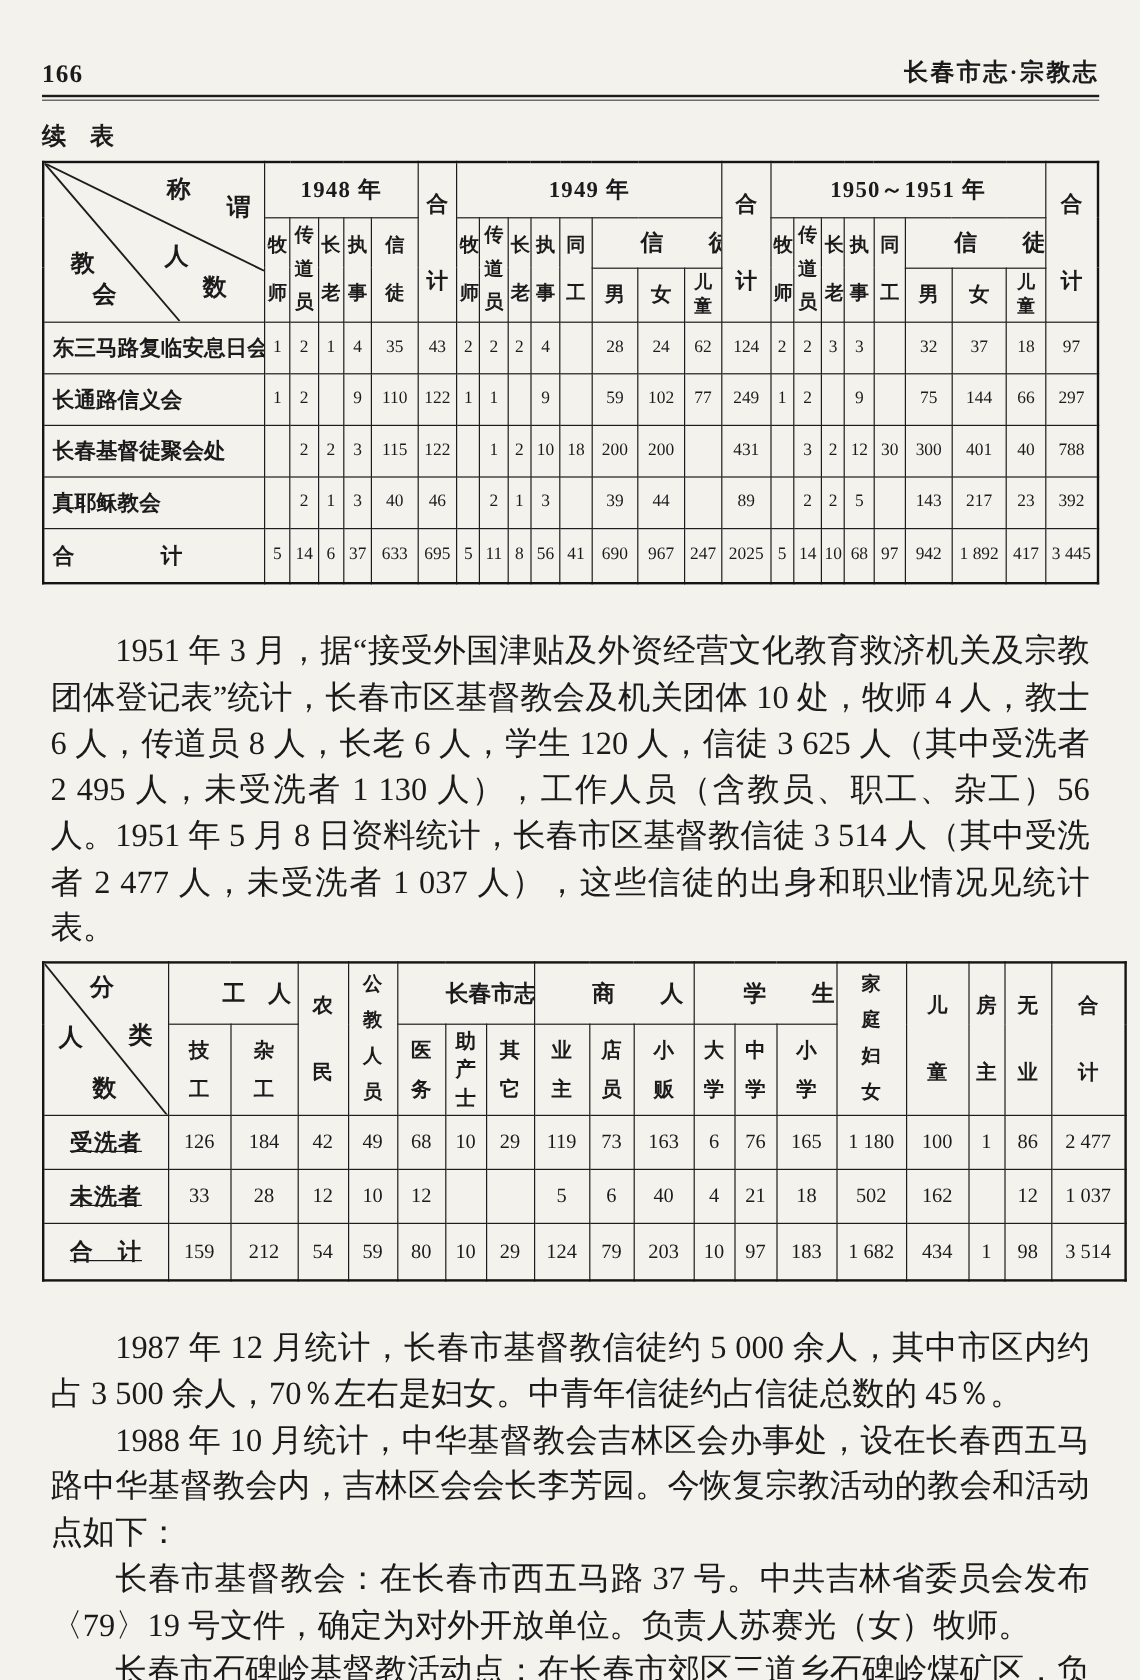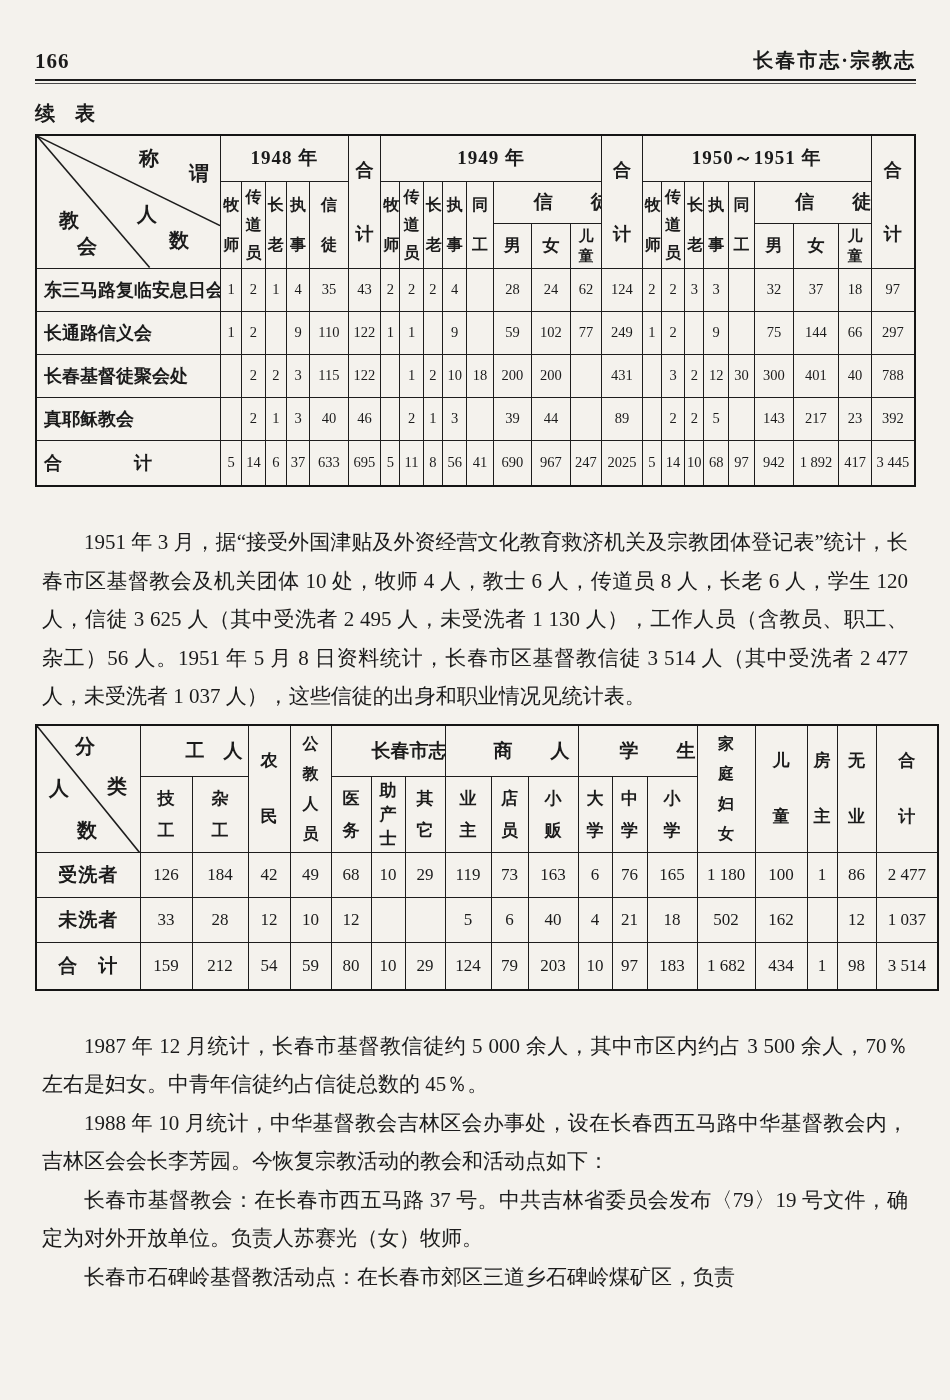--- a/index.html
+++ b/index.html
@@ -34,28 +34,28 @@
   .corner svg{position:absolute;left:0;top:0;width:100%;height:100%;}
   .corner svg line{stroke:#1d1d1d;stroke-width:1.6;}
   .cc{position:absolute;font-size:20px;font-weight:bold;line-height:1;}
   
   #t1 tbody tr{height:43px;}
   #t1 tbody tr:last-child{height:46px;}
   #t2 tbody tr{height:45px;}
   #t2 tbody tr:last-child{height:47px;}
   .rowlabel{font-weight:bold;white-space:pre;}
   #t1 .rowlabel{text-align:left;padding-left:7px;font-size:18px;}
-  #t2 .rowlabel{text-align:center;font-size:19px;letter-spacing:1px;}
+  #t2 .rowlabel{text-align:center;font-size:19px;letter-spacing:1px;text-decoration:underline;}
   #t1 .num{font-size:14.5px;}
   #t2 .num{font-size:17px;white-space:pre;}
   
   #t1 .hr1{height:46px;} #t1 .hr2{height:42px;margin-left:22px;} #t1 .hr3{height:45px;}
   #t2 .hr1{height:52px;} #t2 .hr2{height:76px;}
   
-  .body-text{font-size:21px;line-height:38.5px;text-align:justify;margin:36px 8px 0 7px;}
+  .body-text{font-size:27px;line-height:38.5px;text-align:justify;margin:36px 8px 0 7px;}
   .body-text.tight{margin-top:36px;}
   .body-text p{margin:0;text-indent:2em;}
 </style>
 </head>
 <body>
 
 <div class="page">
 
   <div class="pagehead">
     <span class="pageno">166</span>

